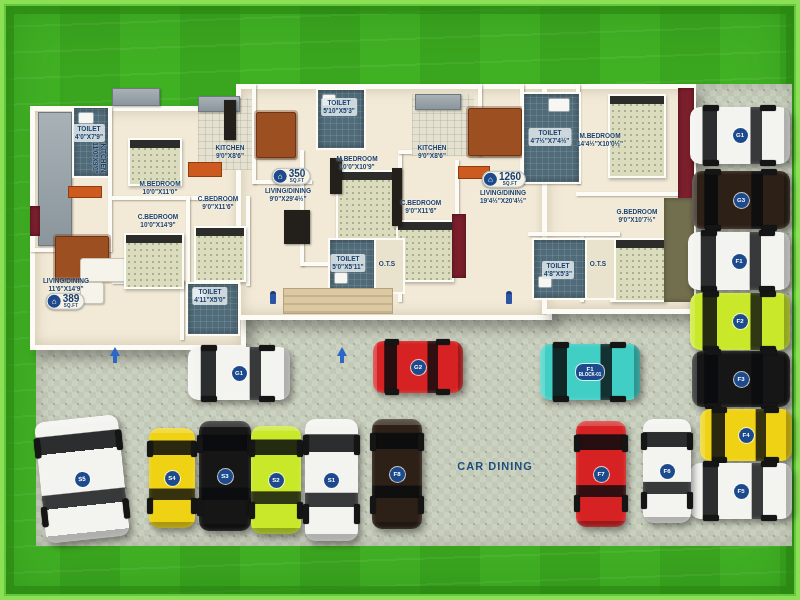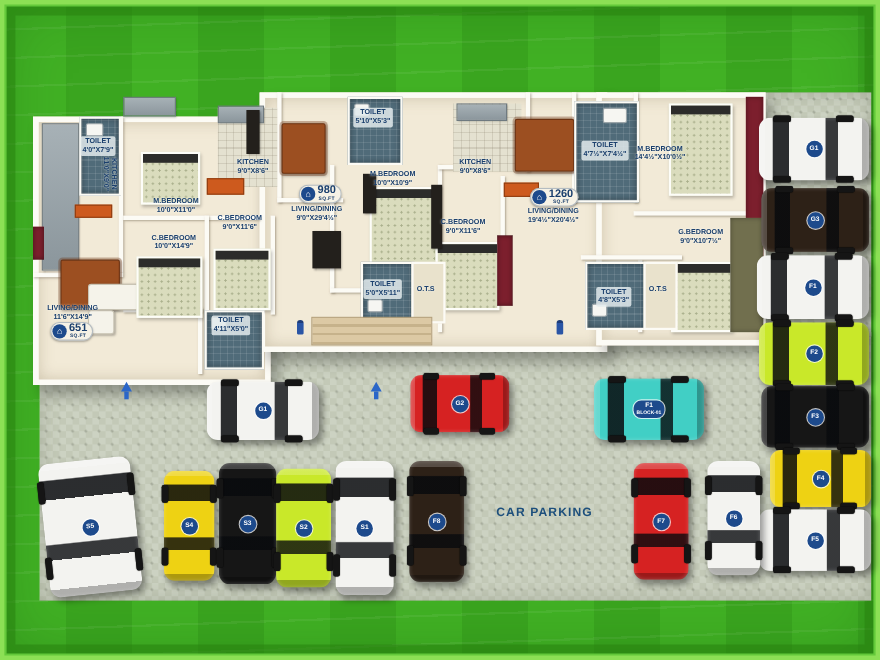--- a/index.html
+++ b/index.html
@@ -236,28 +236,28 @@
       <div class="room-label chip" style="left: 558px; top: 270px;">
         <span class="rn">TOILET</span>
         <span class="rd">4'8"X5'3"</span>
       </div>
       <div class="room-label" style="left: 598px; top: 264px;">
         <span class="rn">O.T.S</span>
       </div>
       <div class="sqft-badge" style="left: 65px; top: 301px;">
         <span class="bicon">⌂</span>
         <span class="bcol">
-          <span class="bv">651</span>
+          <span class="bv">389</span>
           <span class="bu">SQ.FT</span>
         </span>
       </div>
       <div class="sqft-badge" style="left: 291px; top: 176px;">
         <span class="bicon">⌂</span>
         <span class="bcol">
-          <span class="bv">980</span>
+          <span class="bv">350</span>
           <span class="bu">SQ.FT</span>
         </span>
       </div>
       <div class="sqft-badge" style="left: 504px; top: 179px;">
         <span class="bicon">⌂</span>
         <span class="bcol">
           <span class="bv">1260</span>
           <span class="bu">SQ.FT</span>
         </span>
       </div>
@@ -425,14 +425,14 @@
         <div class="wheel" style="width: 6px; height: 17px; top: 14px; left: -2px;"></div>
         <div class="wheel" style="width: 6px; height: 17px; top: 14px; left: 44px;"></div>
         <div class="wheel" style="width: 6px; height: 17px; top: 73px; left: -2px;"></div>
         <div class="wheel" style="width: 6px; height: 17px; top: 73px; left: 44px;"></div>
         <div class="car-badge">
           <span>F6</span>
         </div>
       </div>
     </div>
 
-  <div class="car-parking-label" id="car-parking-label" style="left: 495px; top: 466px;">CAR PARKING</div>
+  <div class="car-parking-label" id="car-parking-label" style="left: 495px; top: 466px;">CAR DINING</div>
 </div>
 
 </body></html>

